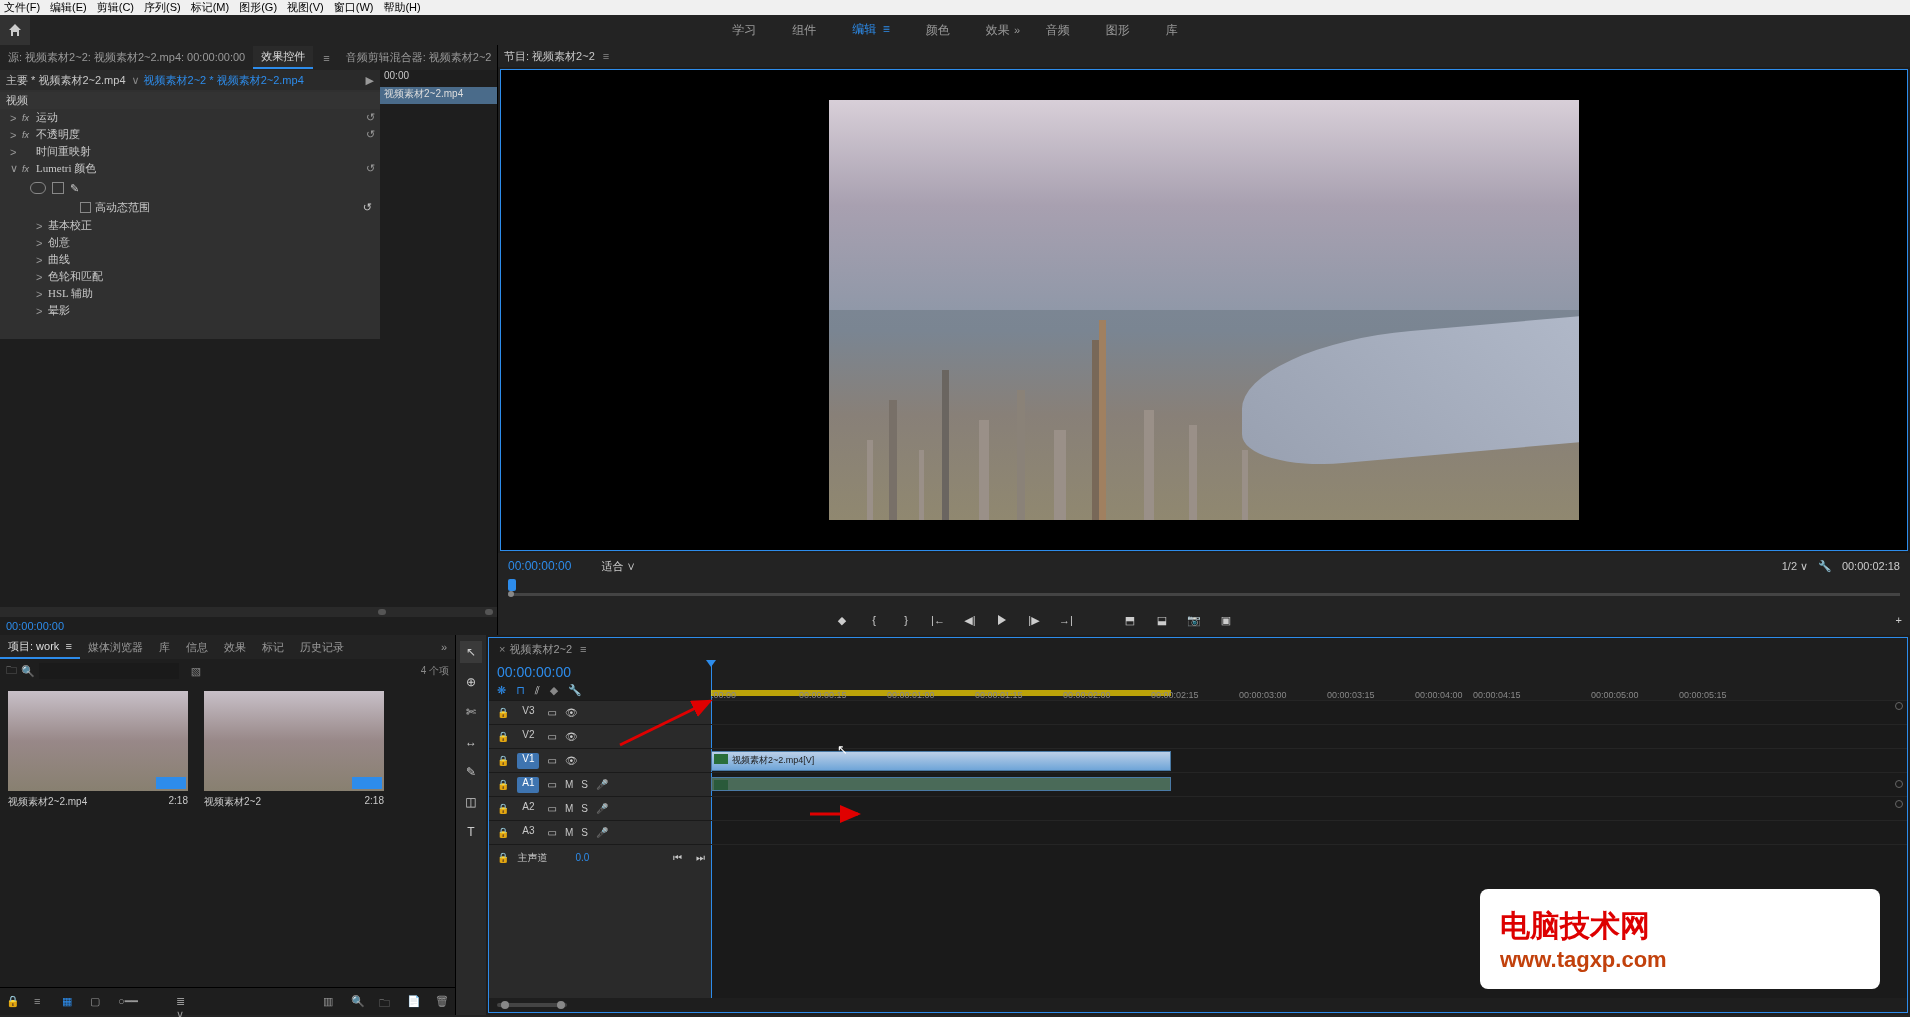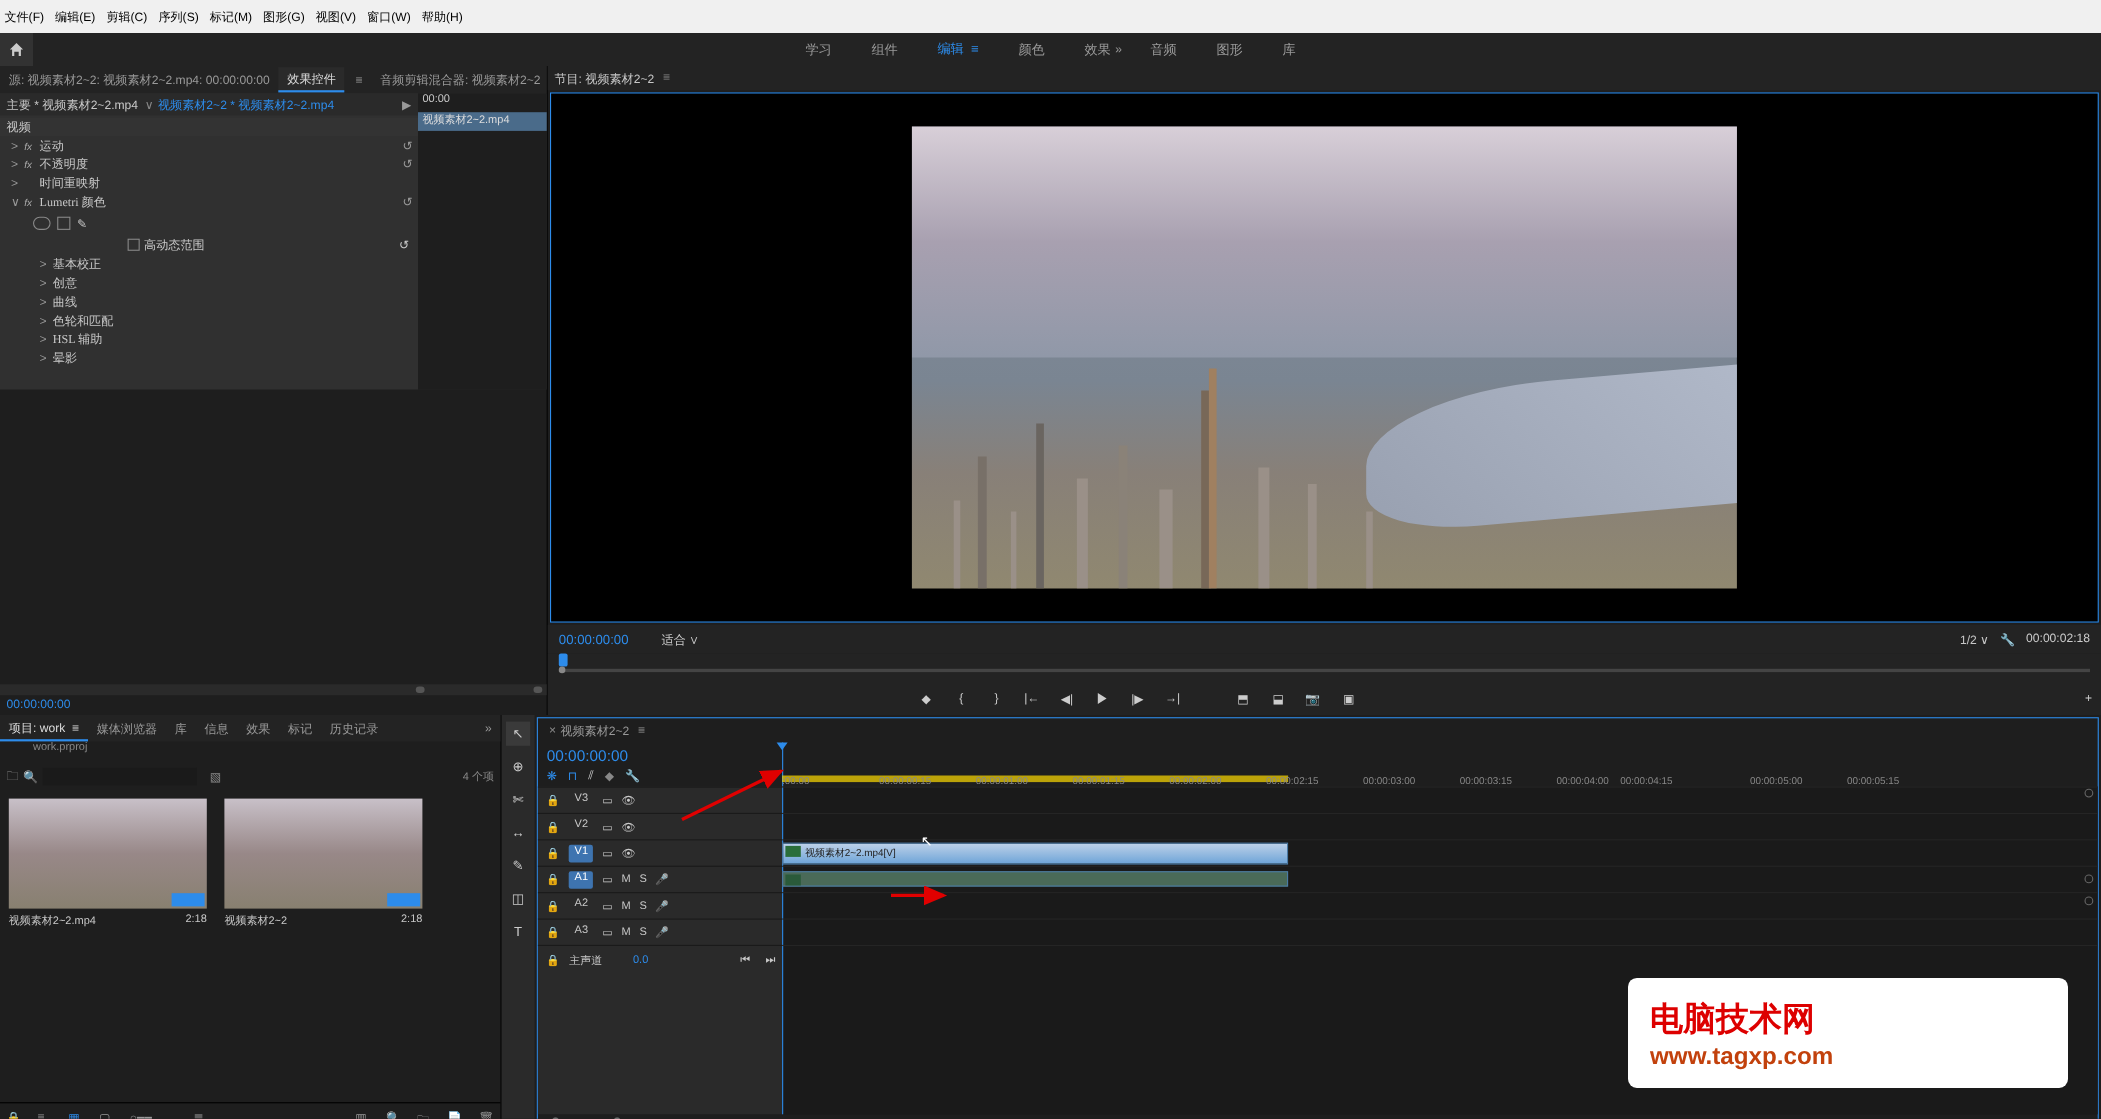--- a/index.html
+++ b/index.html
@@ -1,17 +1,17 @@
 <!DOCTYPE html>
 <html><head>
 <meta charset="utf-8">
 <style>
 * { margin:0; padding:0; box-sizing:border-box; font-family:"Microsoft YaHei",Arial,sans-serif; }
 body { background:#232323; color:#c8c8c8; font-size:11px; width:1910px; height:1017px; overflow:hidden; position:relative; }
-.menubar { height:30px; background:#f0f0f0; color:#000; display:flex; align-items:center; padding-left:4px; font-size:11px; }
+.menubar { height:15px; background:#f0f0f0; color:#000; display:flex; align-items:center; padding-left:4px; font-size:11px; }
 .menubar span { margin-right:10px; cursor:pointer; }
 .toolbar-top { height:30px; background:#232323; display:flex; align-items:center; }
 .home-btn { width:30px; height:30px; display:flex; align-items:center; justify-content:center; background:#323232; color:#c8c8c8; }
 .workspace-tabs { margin-left:auto; margin-right:auto; display:flex; height:100%; align-items:center; position:absolute; left:50%; transform:translateX(-50%); }
 .workspace-tabs span { padding:0 18px; height:100%; display:flex; align-items:center; font-size:12px; cursor:pointer; color:#999; }
 .workspace-tabs span.active { color:#2d8ceb; border-bottom:2px solid #2d8ceb; }
 .main-area { display:flex; height:590px; }
 
 
 .left-col { width:498px; display:flex; flex-direction:column; background:#1e1e1e; border-right:1px solid #000; }
@@ -199,21 +199,21 @@
               <span class="fx">fx</span>
               <span class="label">Lumetri 颜色</span>
               <span class="reset">↺</span>
             </div>
           </div>
         <div style="padding-left:30px;height:18px;display:flex;align-items:center;gap:6px;margin-top:2px">
           <span style="width:16px;height:12px;border:1px solid #888;border-radius:8px;"></span>
           <span style="width:12px;height:12px;border:1px solid #888;"></span>
           <span>✎</span>
         </div>
-        <div style="display:flex;align-items:center;height:20px;padding-left:116px">
+        <div style="display:flex;align-items:center;height:20px;padding-left:80px">
           <span class="checkbox-fake"></span>
           <span>高动态范围</span>
           <span style="margin-left:auto;margin-right:8px">↺</span>
         </div>
         <div id="lumetri-subs">
             <div class="effect-row effect-sub">
               <span class="twirl">&gt;</span>
               <span class="label">基本校正</span>
             </div>
             <div class="effect-row effect-sub">
@@ -320,21 +320,20 @@
     <div class="project-tabs" id="project-tabs">
         <span class="active">项目: work &nbsp;≡</span>
         <span>媒体浏览器</span>
         <span>库</span>
         <span>信息</span>
         <span>效果</span>
         <span>标记</span>
         <span>历史记录</span>
         <span style="margin-left: auto;">»</span>
       </div>
-    <div class="project-info">work.prproj</div>
     <div class="project-search">
       <span style="color:#888;margin-right:4px">🗀</span>
       <span style="color:#888;margin-right:4px">🔍</span>
       <input class="search-input" style="">
       <span style="margin-left:12px;color:#888">▧</span>
       <span class="item-count">4 个项</span>
     </div>
     <div class="project-grid" id="project-grid">
         <div class="clip-item">
           <div class="clip-thumb"></div>

